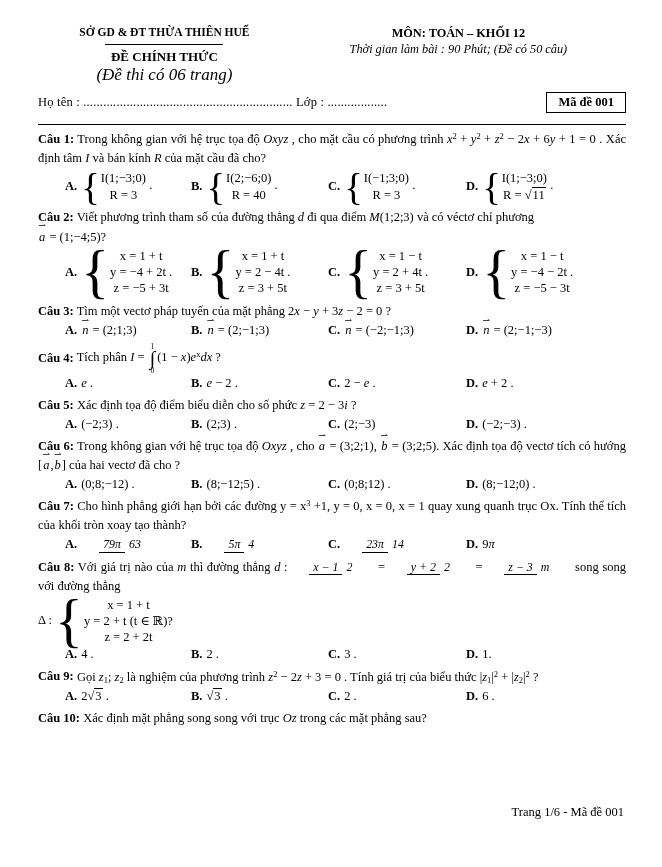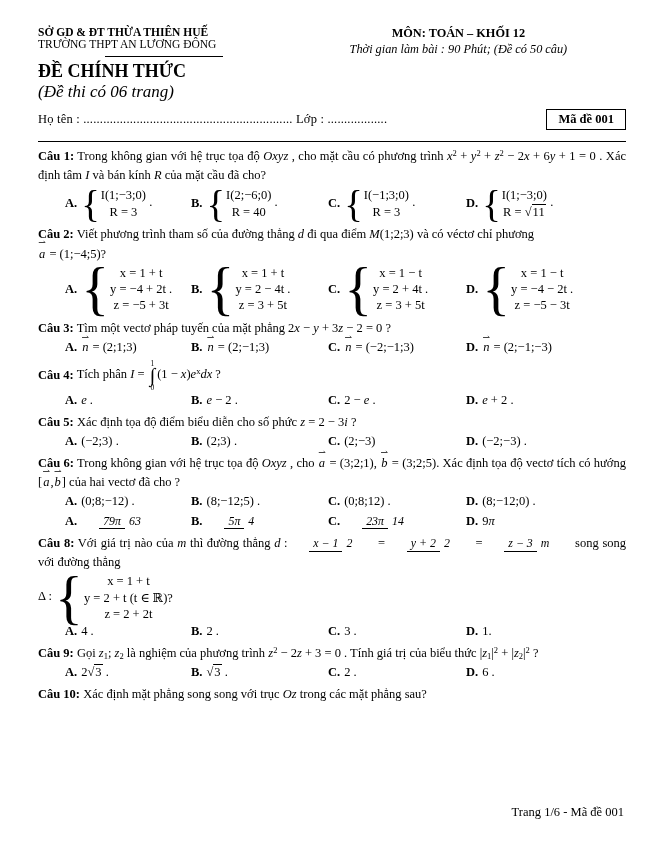--- a/index.html
+++ b/index.html
@@ -10,26 +10,26 @@
     background:#ffffff;
     color:#000;
     box-sizing:border-box;
     padding:26px 36px 0 38px;
     font-family:"Liberation Serif","DejaVu Serif",serif;
     font-size:12.5px;
     overflow:hidden;
   }
   
   .header { display:flex; }
-  .h-left  { width:43%; text-align:left; }
+  .h-left  { width:43%; text-align:center; }
   .h-right { width:57%; text-align:center; }
   .dept    { font-weight:bold; font-size:11.5px; }
   .school  { font-size:11.5px; }
   .h-rule  { width:118px; border:0; border-top:1.2px solid #000; margin:6px auto 4px; }
-  .official{ font-weight:bold; font-size:18px; }
+  .official{ font-weight:bold; font-size:13px; }
   .pgnote  { font-style:italic; font-size:17px; }
   .exam, .subject { font-weight:bold; font-size:12.3px; line-height:1.3; }
   .duration { font-style:italic; font-size:12.3px; }
   
   .name-row { display:flex; align-items:center; margin-top:7px; }
   .names { flex:1; letter-spacing:0.2px; }
   .code-box { border:1.6px solid #000; padding:2px 11px; font-weight:bold; }
   .sep { border:0; border-top:1px solid #000; margin:11px 0 5px; }
   
   .question { margin:0 0 5px; }
@@ -62,21 +62,20 @@
   .footer { position:absolute; right:38px; top:805px; font-size:12.5px; }
 </style>
 </head>
 <body>
 
 <div class="page">
 
   <div class="header">
     <div class="h-left">
       <div class="dept">SỞ GD &amp; ĐT THỪA THIÊN HUẾ</div>
-      <div class="school">TRƯỜNG THPT AN LƯƠNG ĐÔNG</div>
       <hr class="h-rule">
       <div class="official">ĐỀ CHÍNH THỨC</div>
       <div class="pgnote">(Đề thi có 06 trang)</div>
     </div>
     <div class="h-right">
       <div class="subject">MÔN: TOÁN – KHỐI 12</div>
       <div class="duration">Thời gian làm bài : 90 Phút; (Đề có 50 câu)</div>
     </div>
   </div>
 
@@ -270,20 +269,21 @@
           <span>(0;8;12) .</span>
         </span>
       <span class="opt">
           <b class="ol">D.</b>
           <span>(8;−12;0) .</span>
         </span>
     </div>
   </div>
 
   <div class="question">
+    <p class="qtext"><b class="qlabel">Câu 7:</b> <span>Cho hình phẳng giới hạn bởi các đường y = x<span class="msup">3</span> +1, y = 0, x = 0, x = 1 quay xung quanh trục Ox. Tính thể tích của khối tròn xoay tạo thành?</span></p>
     <div class="options">
       <span class="opt">
           <b class="ol">A.</b>
           <span><span class="frac">
               <span class="num">79π</span>
               <span class="den">63</span>
             </span></span>
         </span>
       <span class="opt">
           <b class="ol">B.</b>

